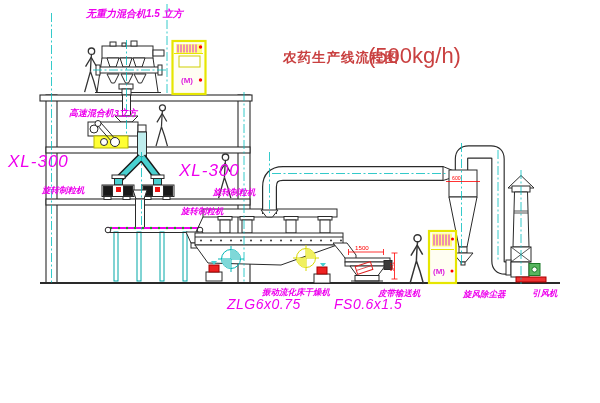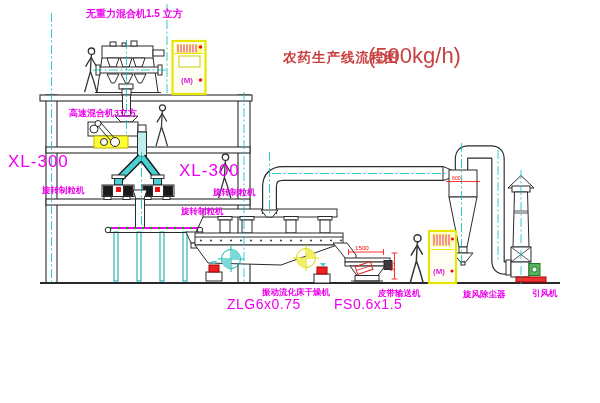--- a/index.html
+++ b/index.html
@@ -1,19 +1,19 @@
 <!DOCTYPE html>
 <html><head>
 <meta charset="utf-8">
 <style>
   html,body{margin:0;padding:0;background:#fff;}
   .canvas{position:relative;width:600px;height:403px;background:#ffffff;overflow:hidden;
           font-family:"Liberation Sans",sans-serif;}
   .canvas svg{position:absolute;left:0;top:0;}
-  .lbl{position:absolute;color:#ee00ee;white-space:nowrap;line-height:1;font-weight:bold;}
+  .lbl{position:absolute;color:#ee00ee;white-space:nowrap;line-height:1;font-weight:bold;font-style:italic;}
   .lbl.sm{font-size:8.5px;padding-left:35px;}
   .lbl.md{font-size:14px;font-weight:normal;letter-spacing:.5px;}
   .lbl.xl{font-size:17px;font-weight:normal;letter-spacing:1px;}
   .title-cn{position:absolute;color:#c94040;font-size:13.5px;font-weight:bold;letter-spacing:1px;
             white-space:nowrap;line-height:1;}
   .title-cap{position:absolute;color:#c94040;font-size:22px;font-weight:normal;white-space:nowrap;line-height:1;}
 </style>
 </head>
 <body>
 

